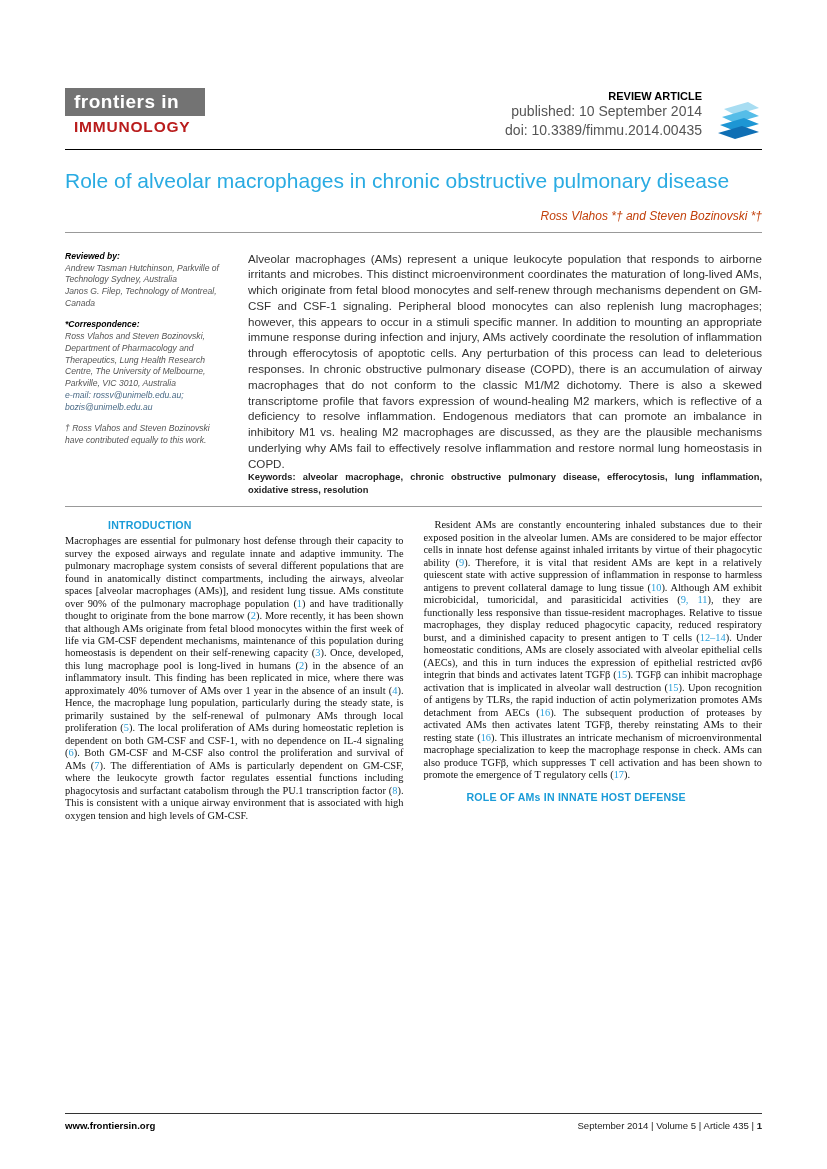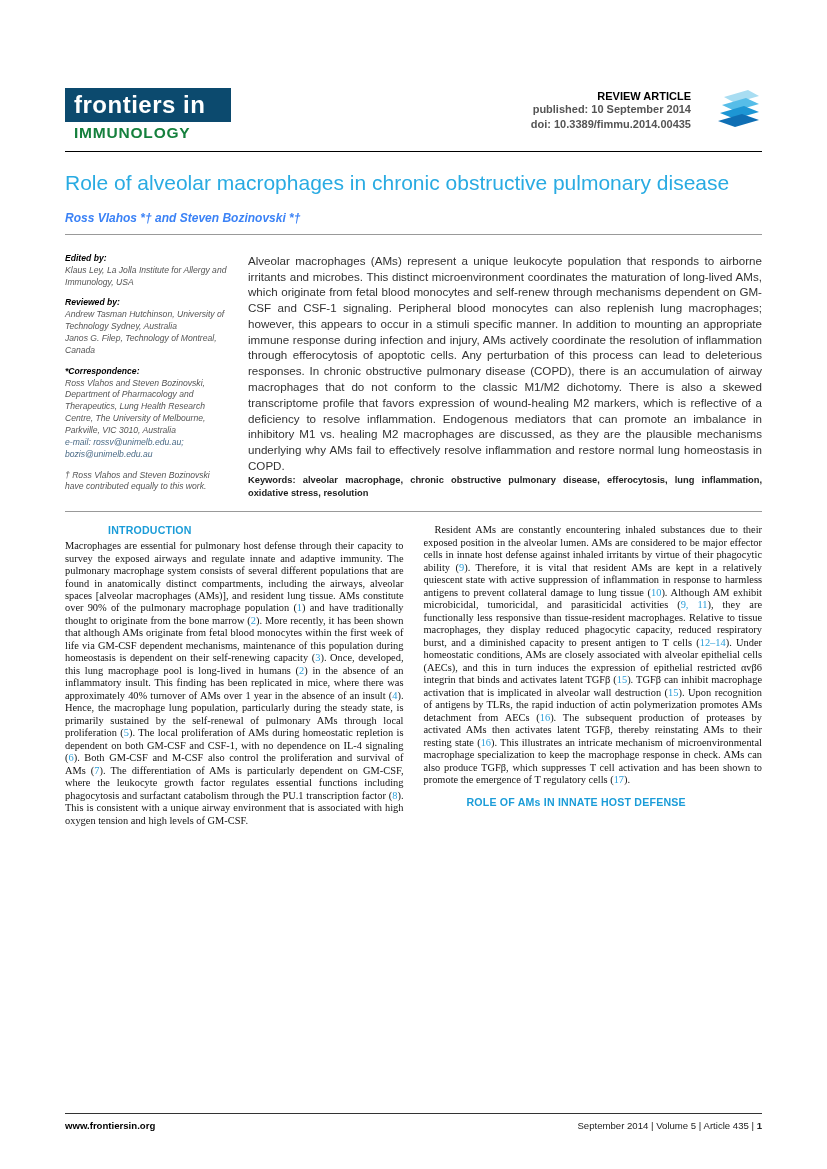--- a/index.html
+++ b/index.html
@@ -11,41 +11,41 @@
     background:#ffffff;
     padding:88px 65px 0 65px;
     overflow:hidden;
     font-family:"Liberation Sans", sans-serif;
     color:#1a1a1a;
   }
   
   .header { display:flex; justify-content:space-between; align-items:flex-start; }
   .logo-black {
     display:inline-block;
-    background:#0c4a6e;
+    background:#737373;
     color:#fff;
-    font-size:24px; font-weight:bold; letter-spacing:0.5px;
+    font-size:19px; font-weight:bold; letter-spacing:0.5px;
     padding:3px 26px 3px 9px;
   }
   .logo-journal {
-    color:#15803d; font-weight:bold; font-size:15.5px;
+    color:#b91c1c; font-weight:bold; font-size:15.5px;
     letter-spacing:0.8px; padding:2px 0 0 9px;
   }
-  .header-right { display:flex; align-items:flex-start; gap:25px; }
+  .header-right { display:flex; align-items:flex-end; gap:14px; }
   .artinfo { text-align:right; padding-top:2px; }
   .art-type { font-size:11px; font-weight:bold; color:#000; }
-  .art-pub, .art-doi { font-size:11px; color:#555; line-height:1.35;font-weight:bold; }
+  .art-pub, .art-doi { font-size:14px; color:#555; line-height:1.35; }
   .rule-black { border-top:1.5px solid #000; margin-top:9px; }
   
   .title {
     margin-top:18px;
     color:#29abe2;
     font-size:21px; font-weight:500; line-height:1.28;
   }
-  .authors { margin-top:14px; font-size:12px; font-weight:bold; font-style:italic; color:#3b82f6; }
+  .authors { margin-top:14px; font-size:12px; font-weight:normal; font-style:italic; color:#c2410c;text-align:right; }
   .affiliation { margin-top:6px; font-size:9px; font-style:italic; color:#555; }
   .rule-gray { border-top:1px solid #999; margin-top:9px; }
   
   .abstract-row { display:flex; margin-top:18px; }
   .sidebar { width:163px; margin-right:20px; flex:none; font-size:8.6px; line-height:1.38; }
   .sb-group { margin-bottom:9px; }
   .sb-label { font-weight:bold; font-style:italic; color:#000; }
   .sb-text { font-style:italic; color:#555; }
   .sb-email { color:#4a6a86; }
   .abstract-col { flex:1; }
@@ -101,26 +101,22 @@
   </div>
   <div class="rule-black"></div>
 
   <h1 class="title">Role of alveolar macrophages in chronic obstructive pulmonary disease</h1>
   <div class="authors">Ross Vlahos *† and Steven Bozinovski *†</div>
   <div class="rule-gray"></div>
 
   <div class="abstract-row">
     <aside class="sidebar">
       <div class="sb-group">
-        <div class="sb-label">Edited by:</div>
-        <div class="sb-text">Klaus Ley, La Jolla Institute for Allergy and Immunology, USA</div>
-      </div>
-      <div class="sb-group">
         <div class="sb-label">Reviewed by:</div>
-        <div class="sb-text">Andrew Tasman Hutchinson, University of Technology Sydney, Australia</div>
+        <div class="sb-text">Andrew Tasman Hutchinson, Parkville of Technology Sydney, Australia</div>
         <div class="sb-text">Janos G. Filep, Technology of Montreal, Canada</div>
       </div>
       <div class="sb-group">
         <div class="sb-label">*Correspondence:</div>
         <div class="sb-text">Ross Vlahos and Steven Bozinovski, Department of Pharmacology and Therapeutics, Lung Health Research Centre, The University of Melbourne, Parkville, VIC 3010, Australia</div>
         <div class="sb-text sb-email">e-mail: rossv@unimelb.edu.au; bozis@unimelb.edu.au</div>
       </div>
       <div class="sb-group">
         <div class="sb-text">† Ross Vlahos and Steven Bozinovski have contributed equally to this work.</div>
       </div>

